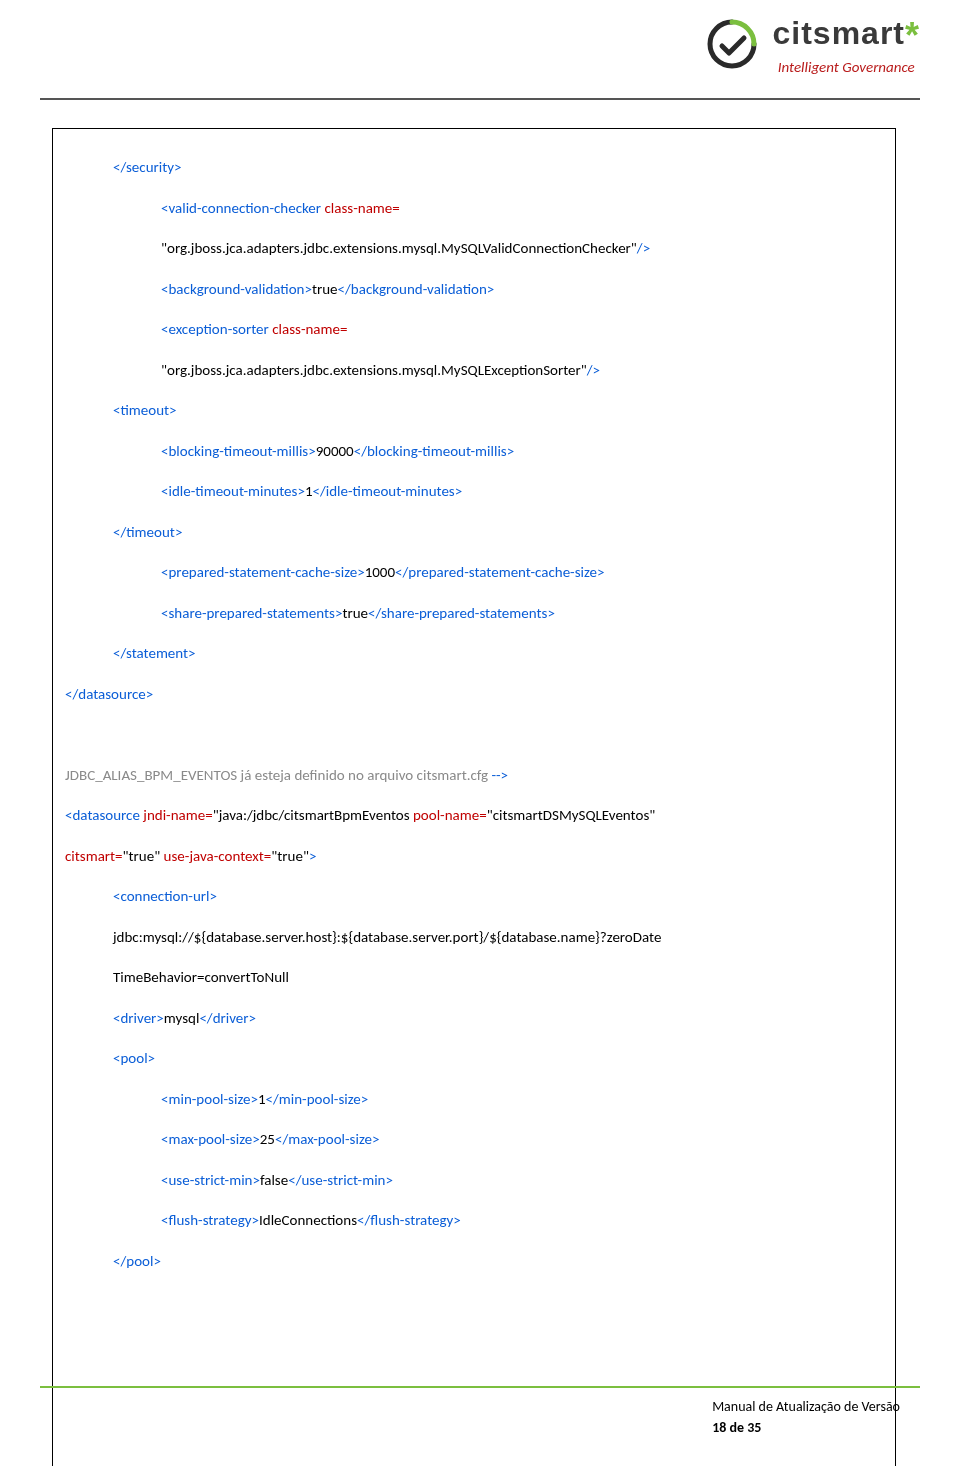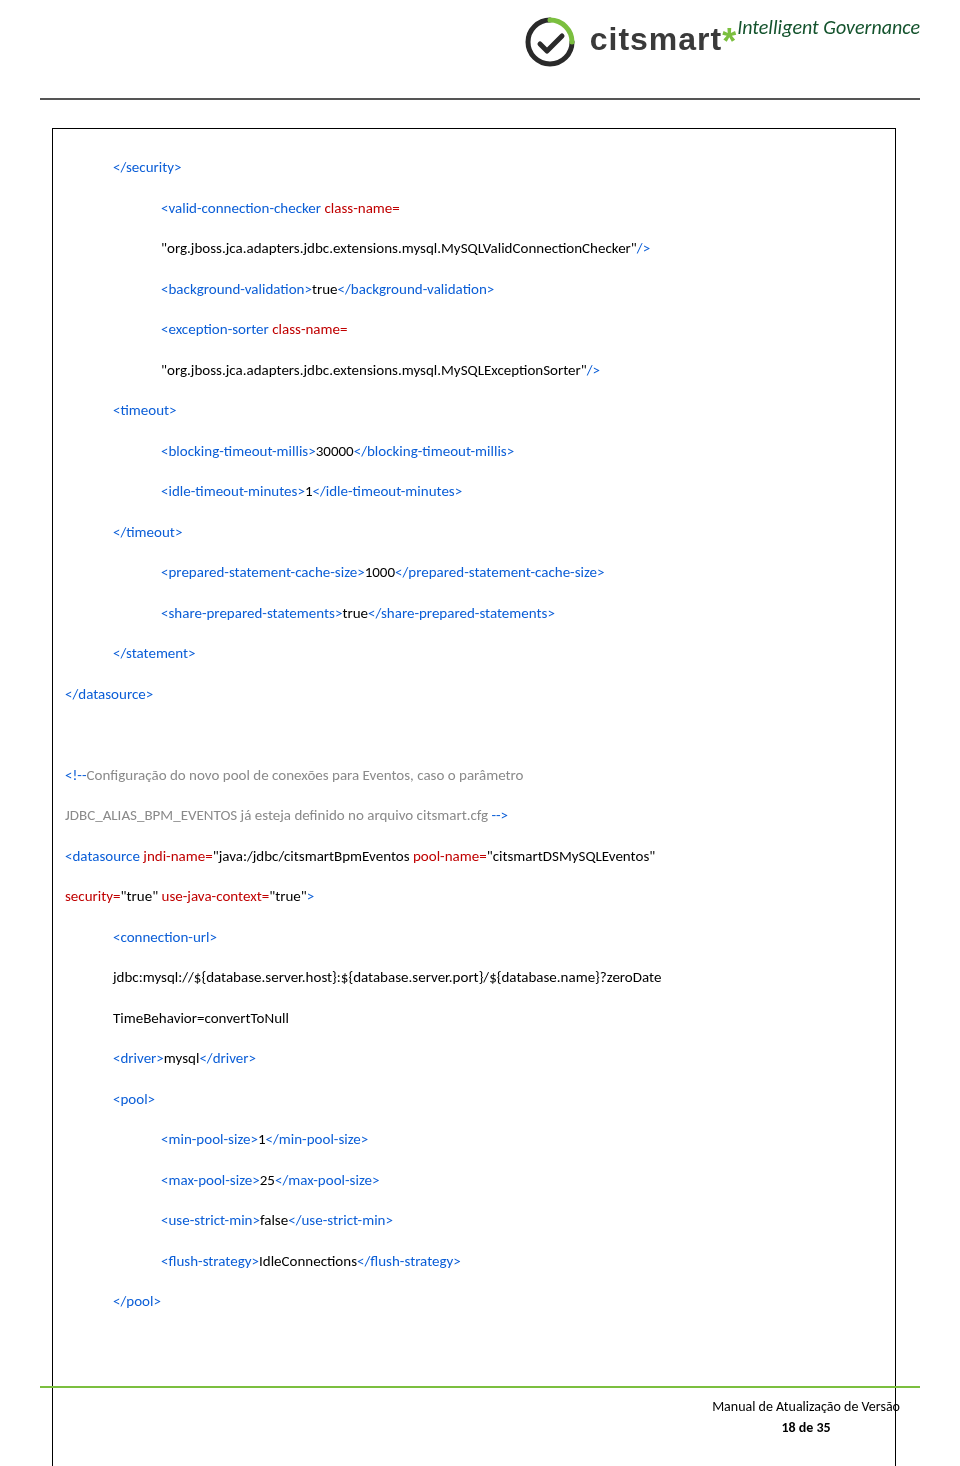--- a/index.html
+++ b/index.html
@@ -17,24 +17,24 @@
     top: 12px;
     right: 40px;
     display: flex;
     align-items: center;
     gap: 10px;
   }
   .logo-circle {
     width: 60px;
     height: 60px;
   }
-  .brand-text { display: flex; flex-direction: row; }
+  .brand-text { display: flex; flex-direction: column; }
   .brand-name { font-size: 32px; font-weight: 700; letter-spacing: 1px; color: #3a3a3a; font-family: Arial, sans-serif; }
   .brand-name .star { color: #7bbf3f; font-size: 36px; vertical-align: -4px; }
-  .tagline { font-size: 20px; font-style: italic; color: #14532d; text-align: center; margin-top: -4px; }
+  .tagline { font-size: 15px; font-style: italic; color: #b91c1c; text-align: center; margin-top: -4px; }
   .header-rule {
     position: absolute;
     top: 98px;
     left: 40px;
     right: 40px;
     border: none;
     border-top: 2px solid #555;
   }
   .content-box {
     position: absolute;
@@ -55,21 +55,21 @@
   .indent2 { padding-left: 96px; }
   .tag { color: #0b5ed7; }
   .attr { color: #c00000; }
   .text { color: #000; }
   .comment-gray { color: #8a8a8a; }
   .comment-blue { color: #0b5ed7; }
   .footer {
     position: absolute;
     bottom: 28px;
     right: 60px;
-    text-align: center;
+    text-align: left;
     font-size: 14px;
     line-height: 1.5;
   }
   .footer-rule {
     position: absolute;
     bottom: 78px;
     left: 40px;
     right: 40px;
     border: none;
     border-top: 2px solid #7bbf3f;
@@ -93,32 +93,31 @@
 
 <div class="content-box">
 <div class="code">
 <div class="indent1"><span class="tag">&lt;/security&gt;</span></div>
 <div class="indent2"><span class="tag">&lt;valid-connection-checker</span><span class="attr"> class-name=</span></div>
 <div class="indent2"><span class="text">"org.jboss.jca.adapters.jdbc.extensions.mysql.MySQLValidConnectionChecker"</span><span class="tag">/&gt;</span></div>
 <div class="indent2"><span class="tag">&lt;background-validation&gt;</span><span class="text">true</span><span class="tag">&lt;/background-validation&gt;</span></div>
 <div class="indent2"><span class="tag">&lt;exception-sorter</span><span class="attr"> class-name=</span></div>
 <div class="indent2"><span class="text">"org.jboss.jca.adapters.jdbc.extensions.mysql.MySQLExceptionSorter"</span><span class="tag">/&gt;</span></div>
 <div class="indent1"><span class="tag">&lt;timeout&gt;</span></div>
-<div class="indent2"><span class="tag">&lt;blocking-timeout-millis&gt;</span><span class="text">30000</span><span class="tag">&lt;/blocking-timeout-millis&gt;</span></div>
+<div class="indent2"><span class="tag">&lt;blocking-timeout-millis&gt;</span><span class="text">90000</span><span class="tag">&lt;/blocking-timeout-millis&gt;</span></div>
 <div class="indent2"><span class="tag">&lt;idle-timeout-minutes&gt;</span><span class="text">1</span><span class="tag">&lt;/idle-timeout-minutes&gt;</span></div>
 <div class="indent1"><span class="tag">&lt;/timeout&gt;</span></div>
 <div class="indent2"><span class="tag">&lt;prepared-statement-cache-size&gt;</span><span class="text">1000</span><span class="tag">&lt;/prepared-statement-cache-size&gt;</span></div>
 <div class="indent2"><span class="tag">&lt;share-prepared-statements&gt;</span><span class="text">true</span><span class="tag">&lt;/share-prepared-statements&gt;</span></div>
 <div class="indent1"><span class="tag">&lt;/statement&gt;</span></div>
 <div><span class="tag">&lt;/datasource&gt;</span></div>
 <div> </div>
-<div><span class="comment-blue">&lt;!--</span><span class="comment-gray">Configuração do novo pool de conexões para Eventos, caso o parâmetro</span></div>
 <div><span class="comment-gray">JDBC_ALIAS_BPM_EVENTOS já esteja definido no arquivo citsmart.cfg</span><span class="comment-blue"> --&gt;</span></div>
 <div><span class="tag">&lt;datasource</span><span class="attr"> jndi-name=</span><span class="text">"java:/jdbc/citsmartBpmEventos</span><span class="attr"> pool-name=</span><span class="text">"citsmartDSMySQLEventos"</span></div>
-<div><span class="attr">security=</span><span class="text">"true"</span><span class="attr"> use-java-context=</span><span class="text">"true"</span><span class="tag">&gt;</span></div>
+<div><span class="attr">citsmart=</span><span class="text">"true"</span><span class="attr"> use-java-context=</span><span class="text">"true"</span><span class="tag">&gt;</span></div>
 <div class="indent1"><span class="tag">&lt;connection-url&gt;</span></div>
 <div class="indent1"><span class="text">jdbc:mysql://${database.server.host}:${database.server.port}/${database.name}?zeroDate</span></div>
 <div class="indent1"><span class="text">TimeBehavior=convertToNull</span></div>
 <div class="indent1"><span class="tag">&lt;driver&gt;</span><span class="text">mysql</span><span class="tag">&lt;/driver&gt;</span></div>
 <div class="indent1"><span class="tag">&lt;pool&gt;</span></div>
 <div class="indent2"><span class="tag">&lt;min-pool-size&gt;</span><span class="text">1</span><span class="tag">&lt;/min-pool-size&gt;</span></div>
 <div class="indent2"><span class="tag">&lt;max-pool-size&gt;</span><span class="text">25</span><span class="tag">&lt;/max-pool-size&gt;</span></div>
 <div class="indent2"><span class="tag">&lt;use-strict-min&gt;</span><span class="text">false</span><span class="tag">&lt;/use-strict-min&gt;</span></div>
 <div class="indent2"><span class="tag">&lt;flush-strategy&gt;</span><span class="text">IdleConnections</span><span class="tag">&lt;/flush-strategy&gt;</span></div>
 <div class="indent1"><span class="tag">&lt;/pool&gt;</span></div>

